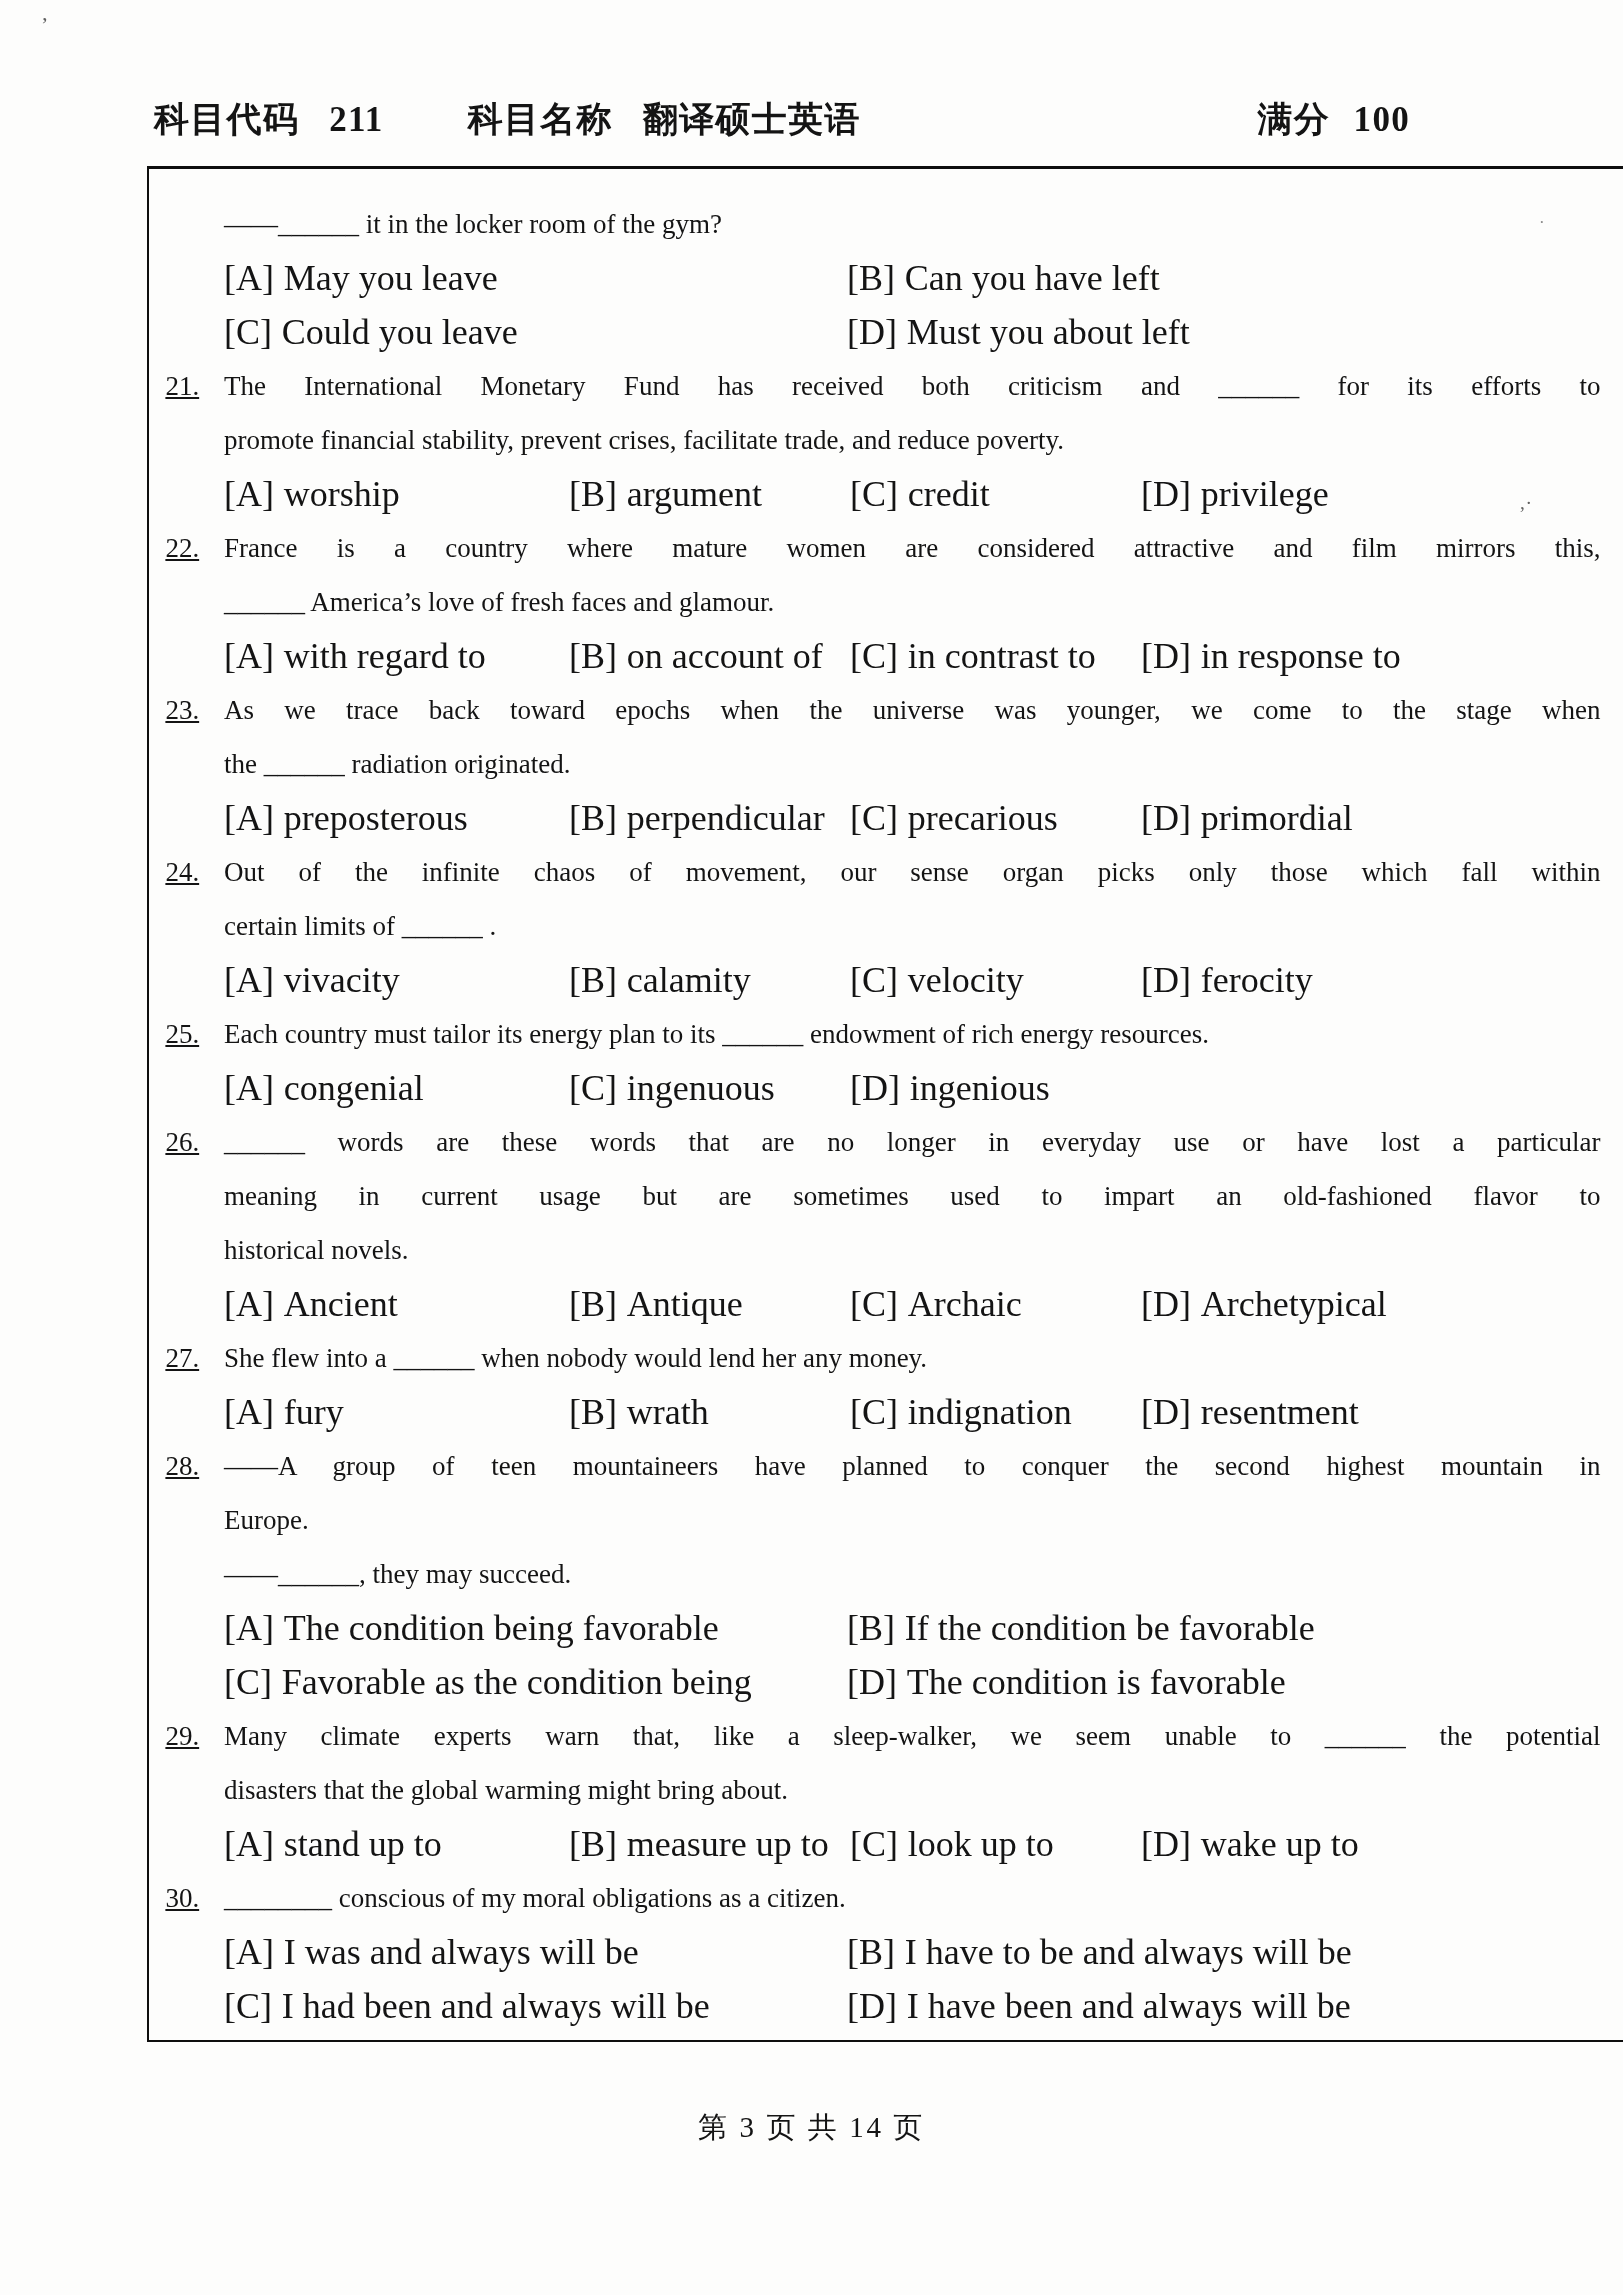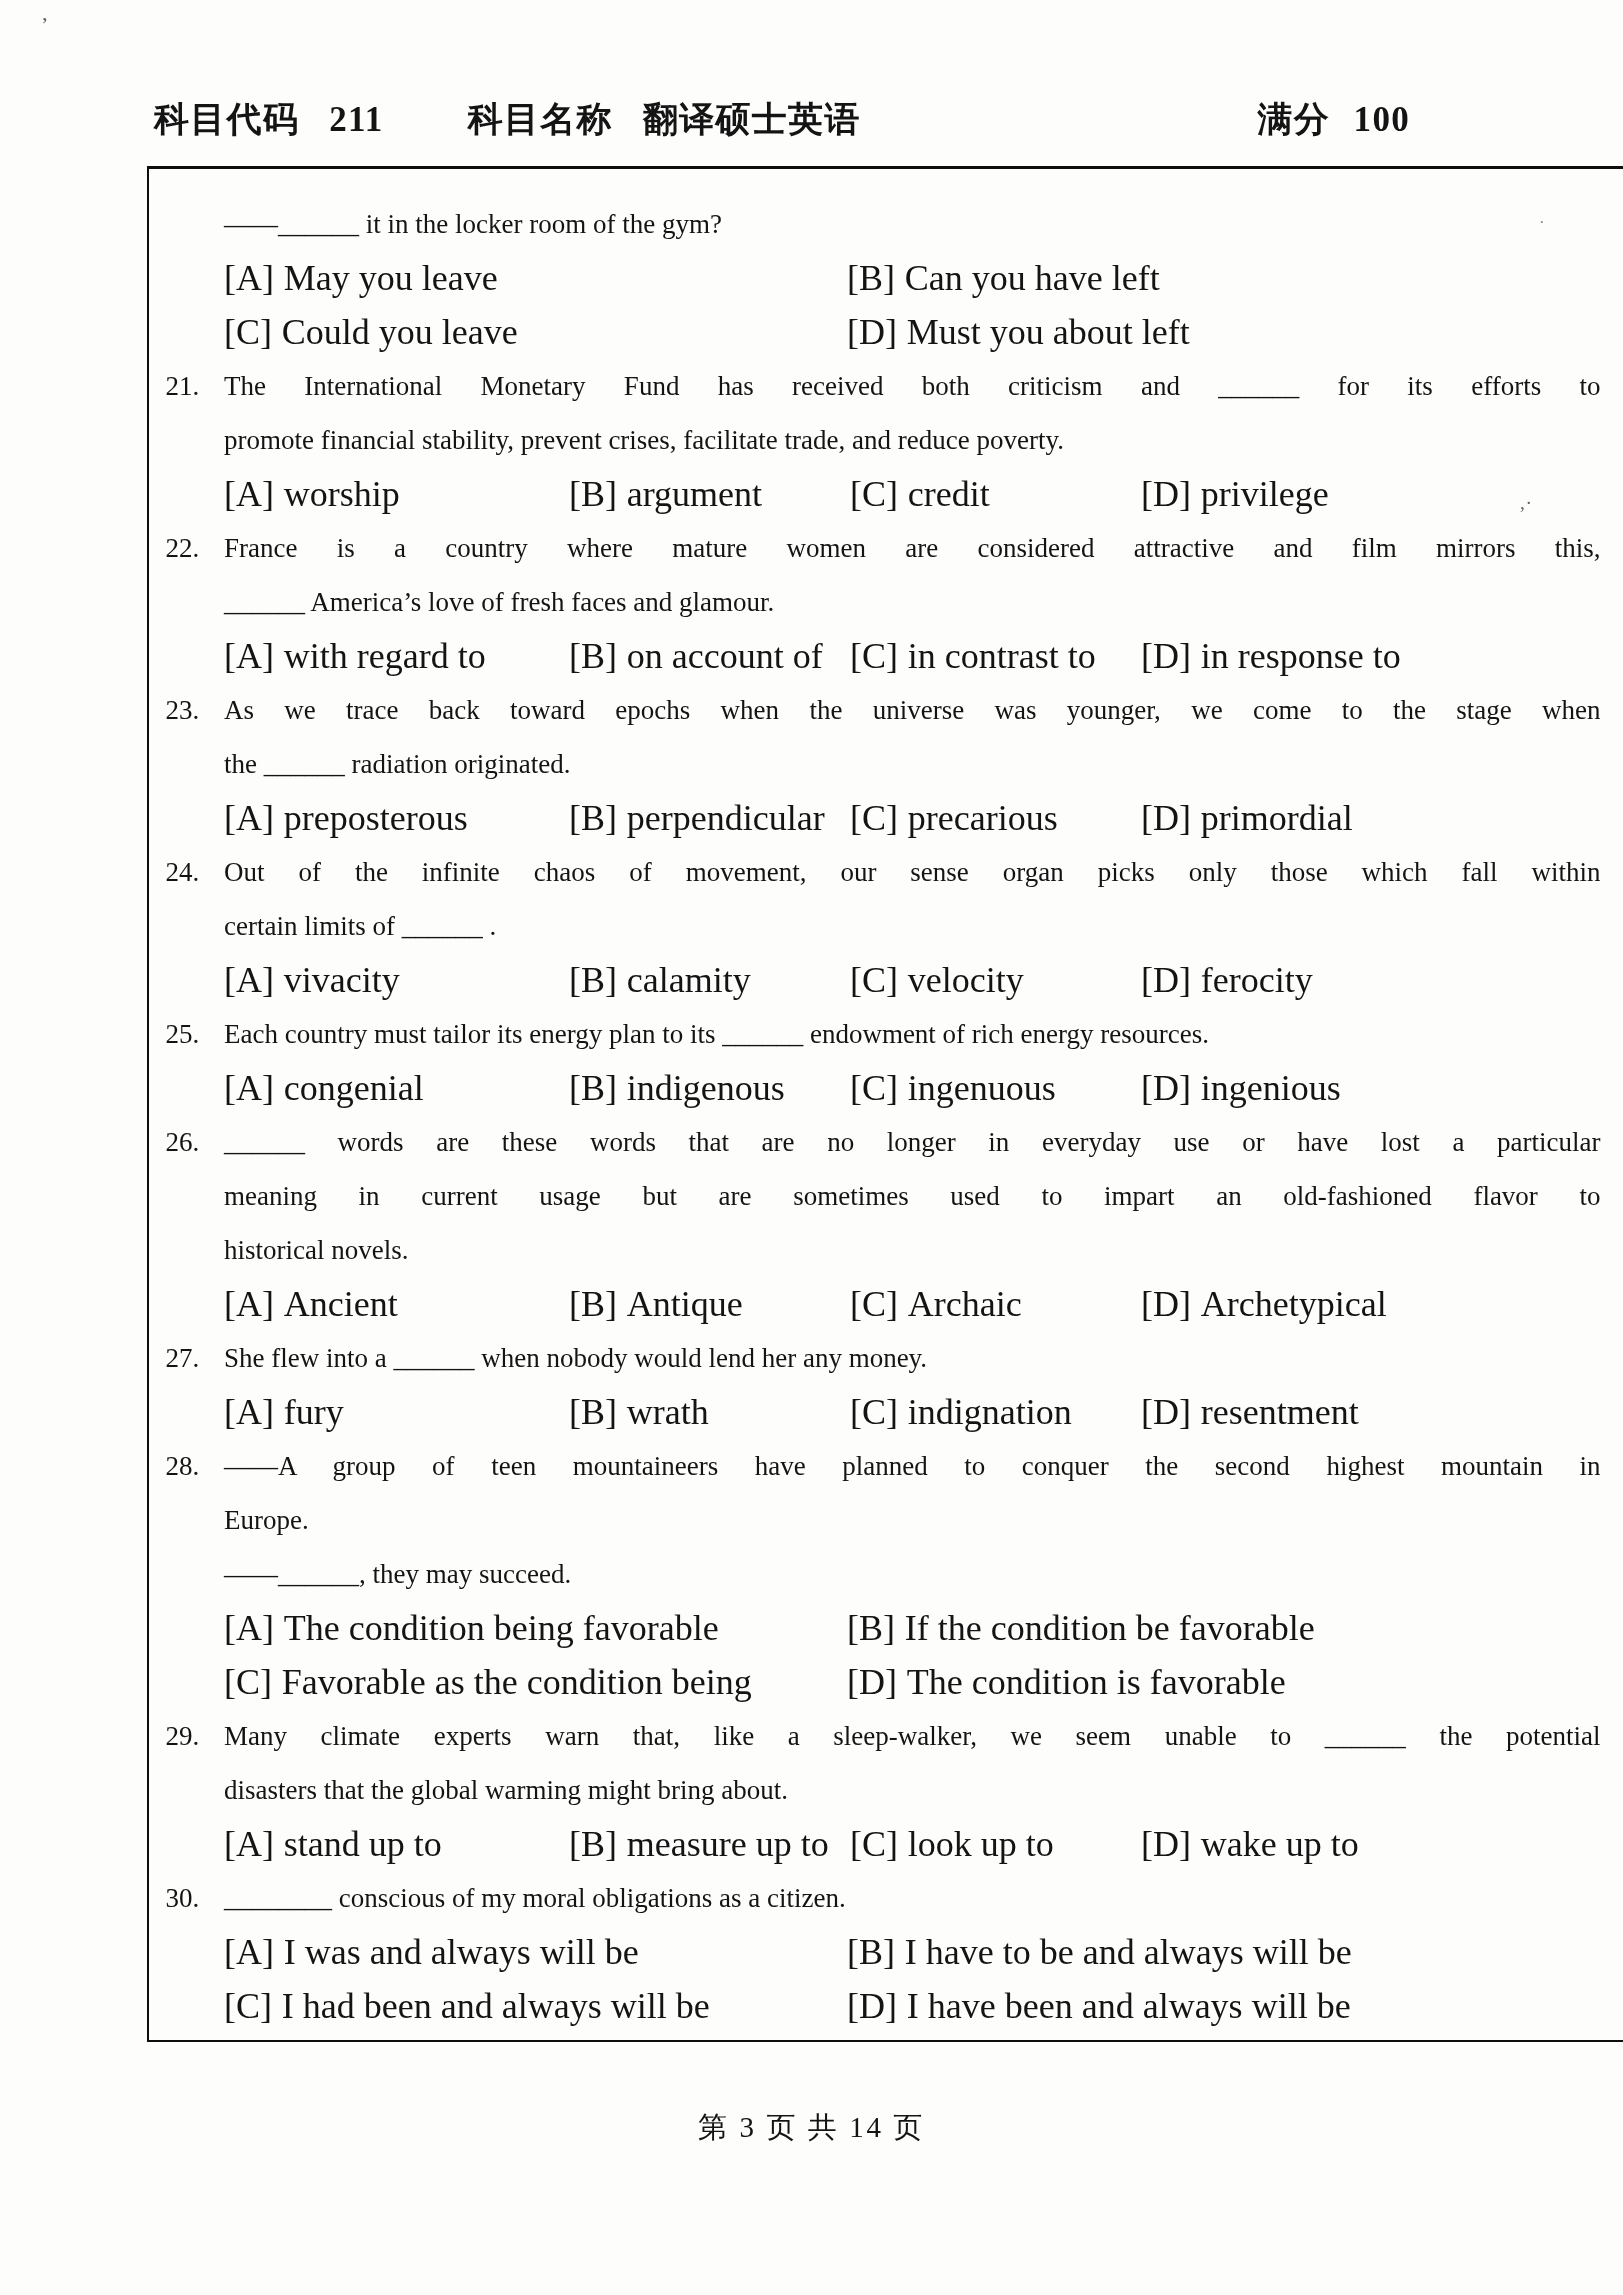--- a/index.html
+++ b/index.html
@@ -23,21 +23,21 @@
   
   .content-box{
     position:absolute;left:147px;top:166px;width:1483px;height:1876px;
     box-sizing:border-box;border:2px solid #0e0e0e;border-top-width:3.3px;border-bottom-width:2.6px;
     overflow:hidden;
   }
   .questions{padding-top:27.5px;}
   .question{position:relative;padding-left:75px;padding-right:27.5px;}
   .qnum{
     position:absolute;left:16.4px;top:0;
-    font-size:27px;line-height:54px;
+    font-size:27px;line-height:54px;text-decoration:underline;
   }
   .qline{
     font-size:27px;line-height:54px;white-space:nowrap;
   }
   .qline.fill{
     white-space:normal;text-align:justify;text-align-last:justify;
   }
   .opt-row{display:grid;font-size:36px;line-height:54px;white-space:nowrap;}
   .cols4{grid-template-columns:345px 281px 291px 1fr;}
   .cols2{grid-template-columns:623px 1fr;}
@@ -127,21 +127,20 @@
             <span class="opt"><span class="opt-label">[B]</span><span class="opt-text">calamity</span></span>
             <span class="opt"><span class="opt-label">[C]</span><span class="opt-text">velocity</span></span>
             <span class="opt"><span class="opt-label">[D]</span><span class="opt-text">ferocity</span></span>
           </div>
         </div>
         <div class="question">
           <span class="qnum">25.</span>
           <div class="qline">Each country must tailor its energy plan to its ______ endowment of rich energy resources.</div>
           <div class="opt-row cols4">
             <span class="opt"><span class="opt-label">[A]</span><span class="opt-text">congenial</span></span>
-            <span class="opt"><span class="opt-label">[B]</span><span class="opt-text">indigenous</span></span>
             <span class="opt"><span class="opt-label">[C]</span><span class="opt-text">ingenuous</span></span>
             <span class="opt"><span class="opt-label">[D]</span><span class="opt-text">ingenious</span></span>
           </div>
         </div>
         <div class="question">
           <span class="qnum">26.</span>
           <div class="qline fill">______ words are these words that are no longer in everyday use or have lost a particular</div>
           <div class="qline fill">meaning in current usage but are sometimes used to impart an old-fashioned flavor to</div>
           <div class="qline">historical novels.</div>
           <div class="opt-row cols4">

